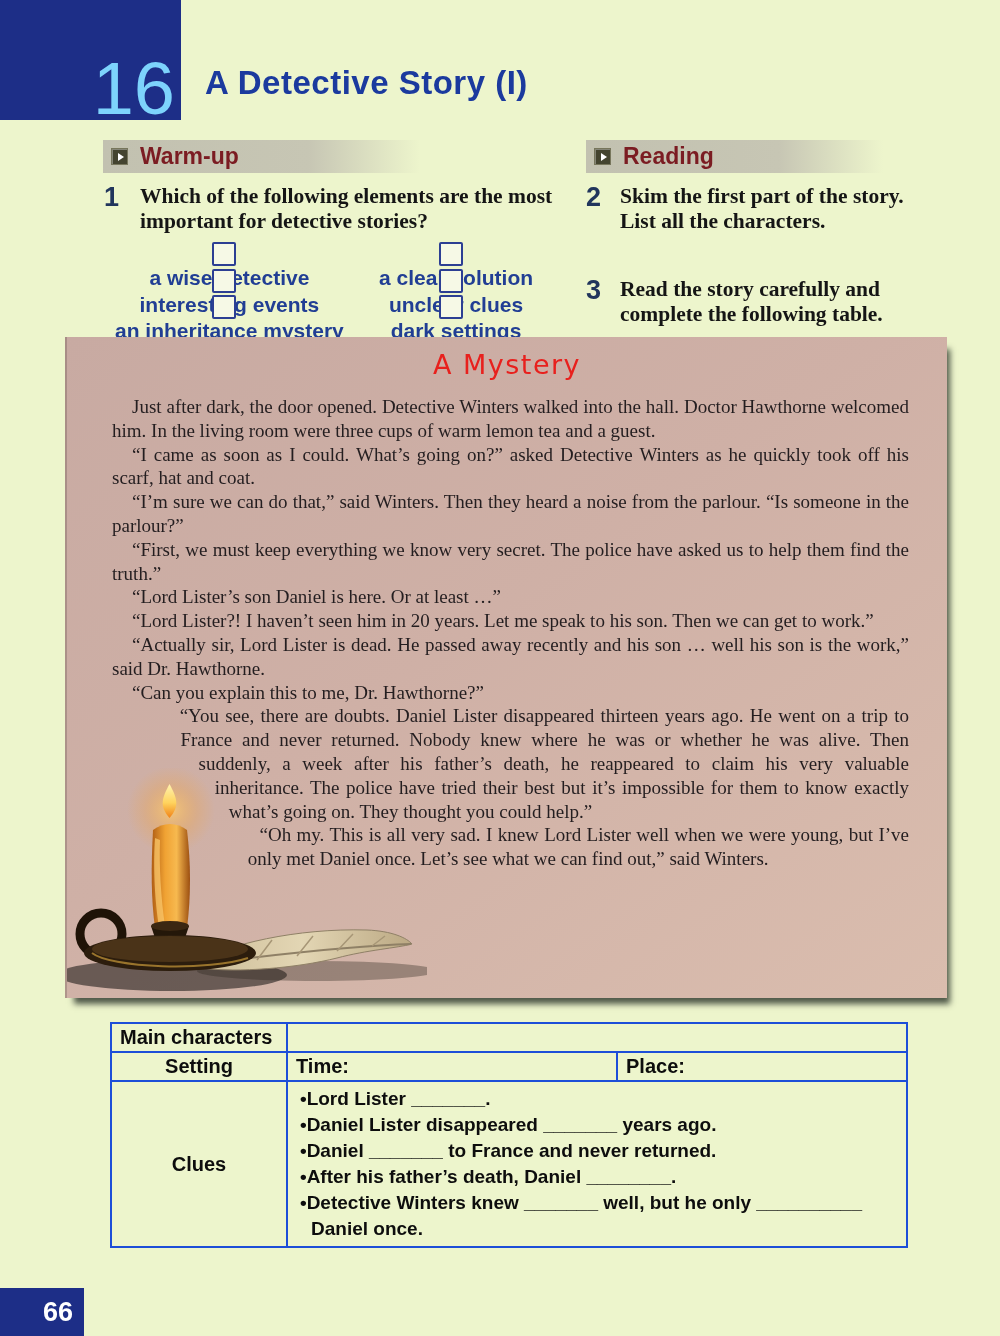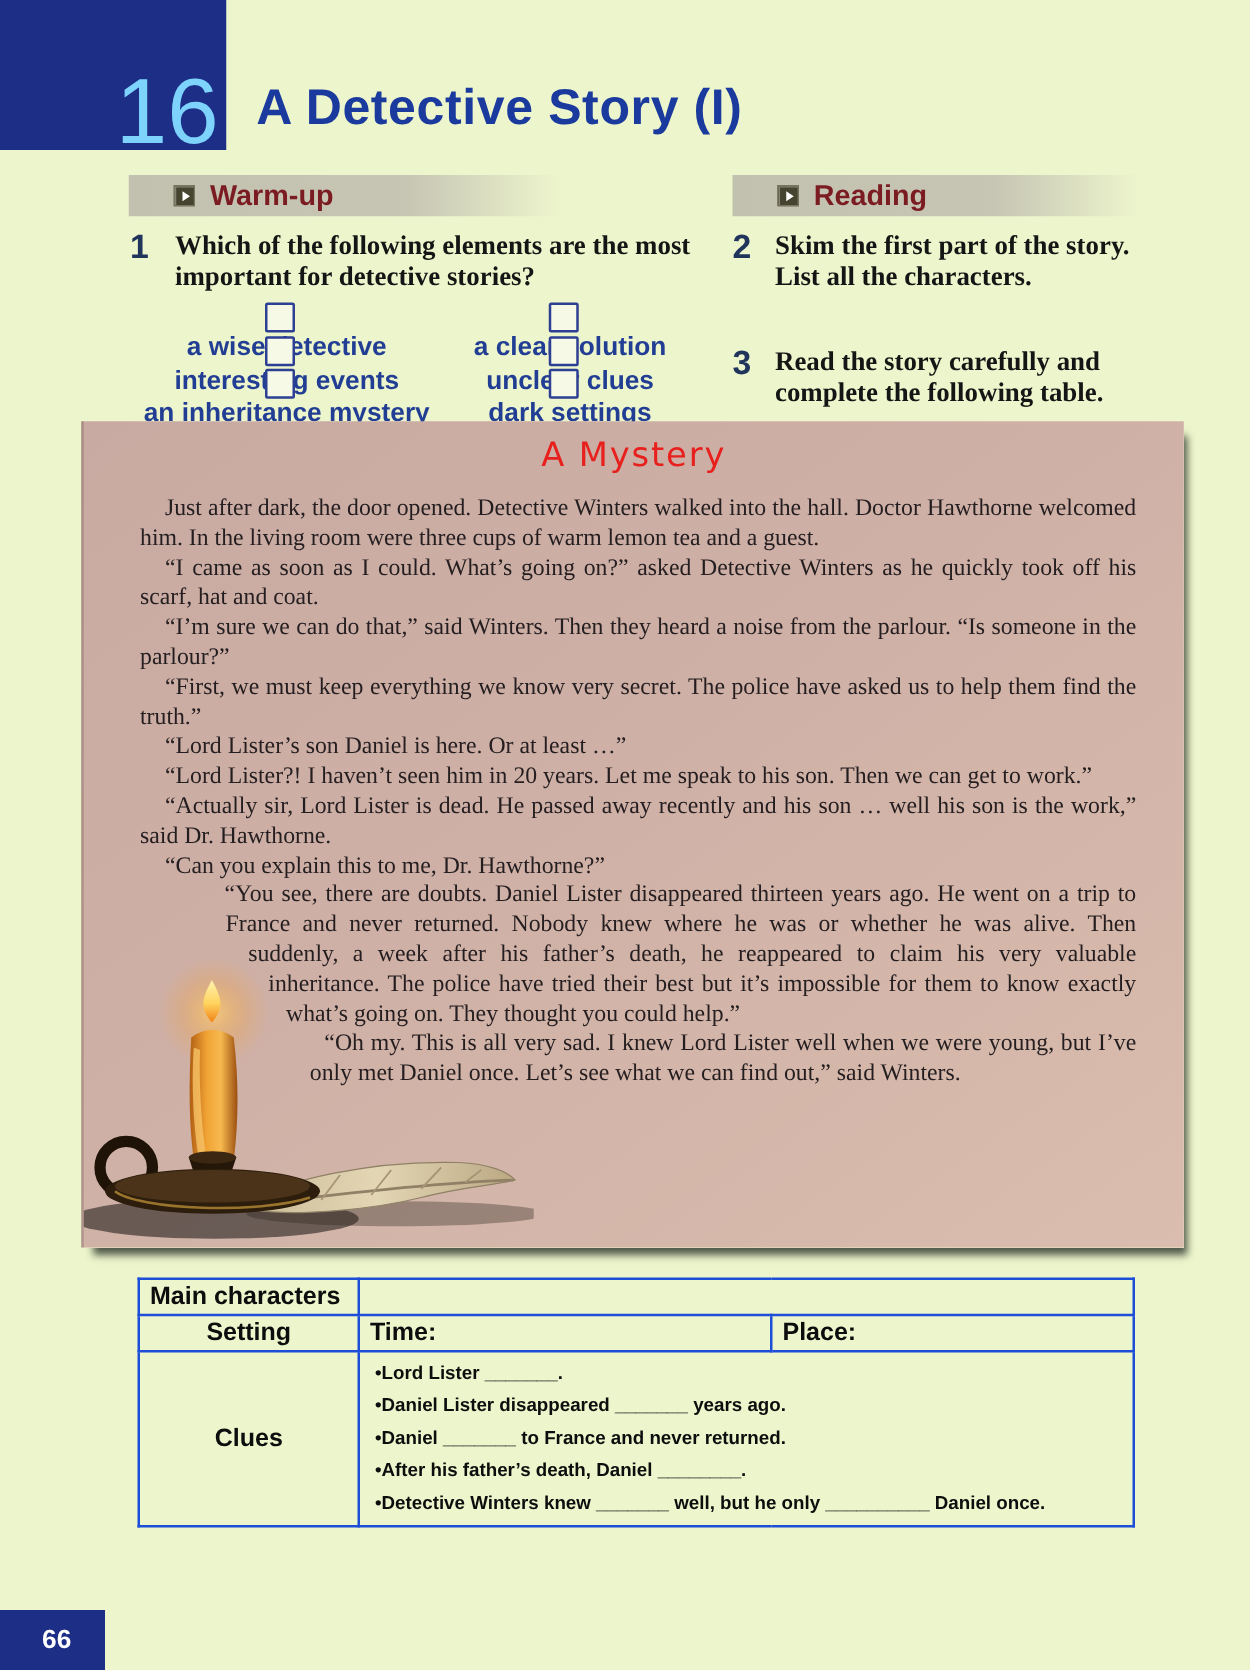--- a/index.html
+++ b/index.html
@@ -4,26 +4,26 @@
 <style>
   html,body{margin:0;padding:0;}
   body{width:1000px;height:1336px;position:relative;background:#edf5cc;
        font-family:"Liberation Sans",sans-serif;overflow:hidden;}
   .abs{position:absolute;}
 
   
   .unit-box{left:0;top:0;width:181px;height:120px;background:#1d2e87;}
   .unit-number{position:absolute;right:6px;bottom:-6px;color:#7dd3fc;
       font-family:"Liberation Sans",sans-serif;font-size:74px;font-weight:400;line-height:1;}
-  .page-title{left:205px;top:64px;font-size:40px;font-weight:700;color:#1b3a9e;
+  .page-title{left:205px;top:64px;font-size:33px;font-weight:700;color:#1b3a9e;
       letter-spacing:.5px;}
 
   
   .band{height:33px;background:linear-gradient(to right,#c2c1b0 0%,#c7c6b4 65%,rgba(199,198,180,0) 100%);
-      display:flex;align-items:center;padding-left:28px;}
+      display:flex;align-items:center;}
   .band .sq-icon{width:15px;height:15px;margin-left:8px;background:#44442f;
       border:1px solid #77765c;box-shadow:inset 1px 1px 0 rgba(255,255,255,.35);
       display:flex;align-items:center;justify-content:center;flex:0 0 auto;}
   .band .sq-icon .tri{width:0;height:0;border-left:6px solid #fff;
       border-top:4px solid transparent;border-bottom:4px solid transparent;margin-left:2px;}
   .band .band-label{margin-left:12px;font-size:23px;font-weight:700;color:#7b1c22;}
 
   
   .q-number{font-size:27px;font-weight:700;color:#21355c;line-height:1;}
   .q-text{font-family:"Liberation Serif",serif;font-size:21.5px;font-weight:700;
@@ -56,27 +56,27 @@
   .fill-table{left:110px;top:1022px;width:796px;border-collapse:collapse;
       table-layout:fixed;}
   .fill-table th,.fill-table td{border:2px solid #1d4ed8;padding:2px 8px;
       font-family:"Liberation Sans",sans-serif;color:#0d0d0d;vertical-align:top;}
   .fill-table th{font-size:20px;font-weight:700;}
   .fill-table .row-h{height:28px;}
   .th-left{text-align:left;}
   .th-center{text-align:center;vertical-align:middle;}
   .cell-label{font-size:20px;font-weight:700;text-align:left;}
   .clues-list{list-style:none;margin:2px 0;padding:0 0 0 4px;}
-  .clues-list li{font-size:15px;font-weight:700;line-height:26px;
+  .clues-list li{font-size:19px;font-weight:700;line-height:26px;
       padding-left:11px;text-indent:-11px;}
 
   
   .page-num-box{left:0;top:1288px;width:84px;height:48px;background:#1d2e87;
       display:flex;align-items:center;justify-content:flex-end;}
-  .page-num{color:#fff;font-size:21px;font-weight:700;padding-right:27px;}
+  .page-num{color:#fff;font-size:27px;font-weight:700;padding-right:11px;}
 </style>
 </head>
 <body>
 
 <div class="abs unit-box">
   <div class="unit-number">16</div>
 </div>
 <div class="abs page-title">A Detective Story (I)</div>
 
 <div class="abs band" style="left:103px;top:140px;width:317px;">

